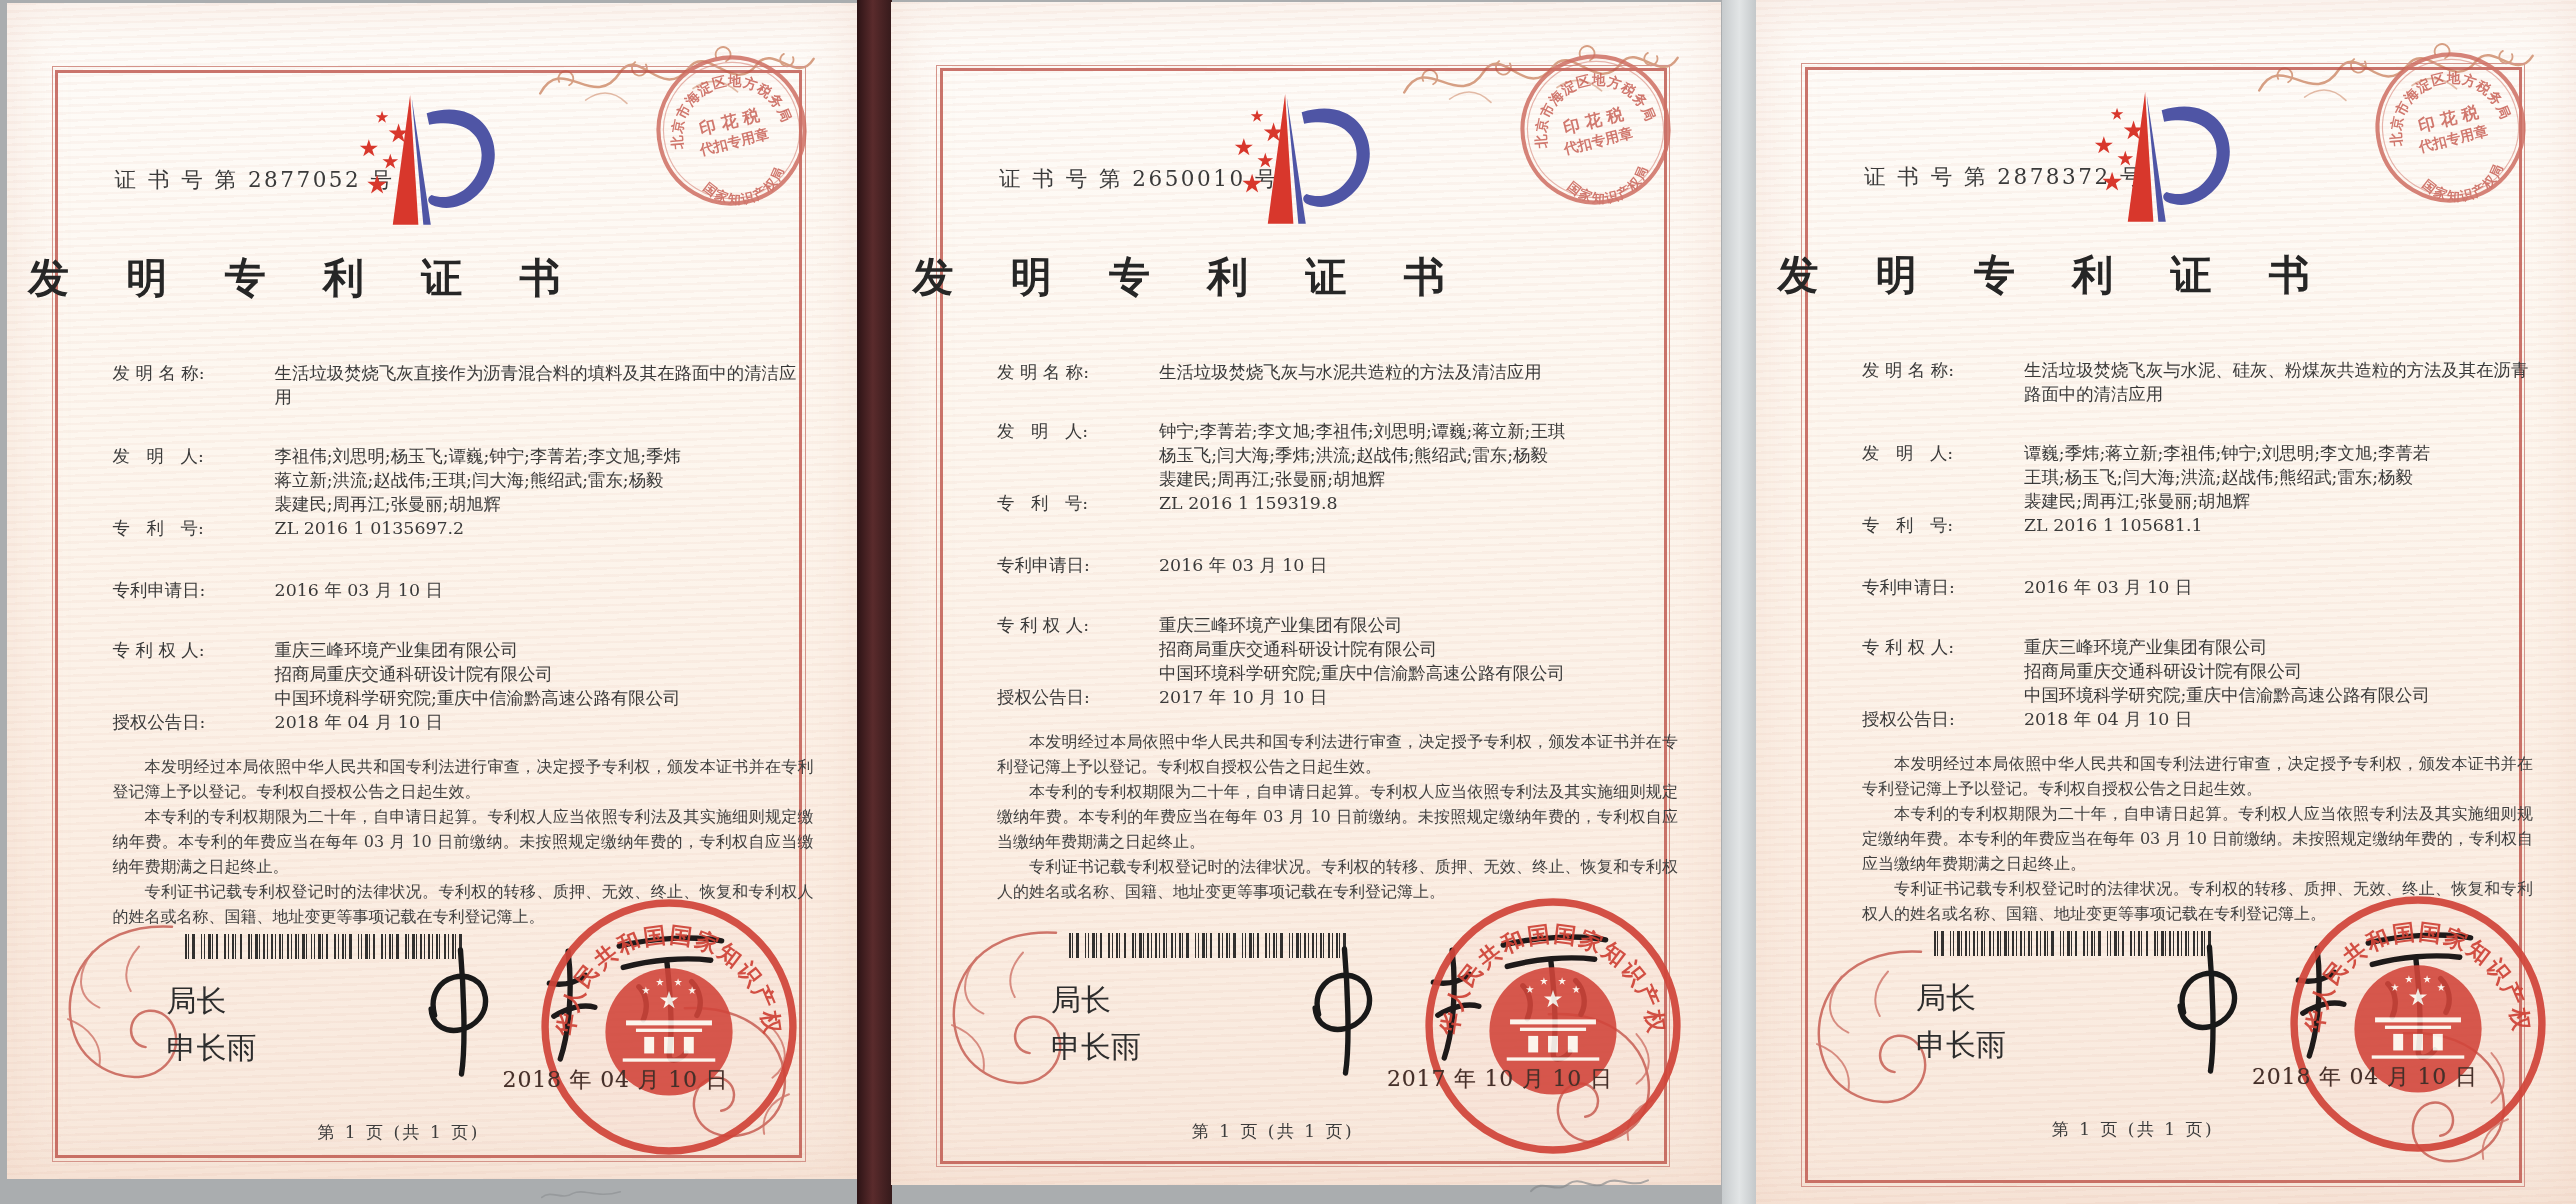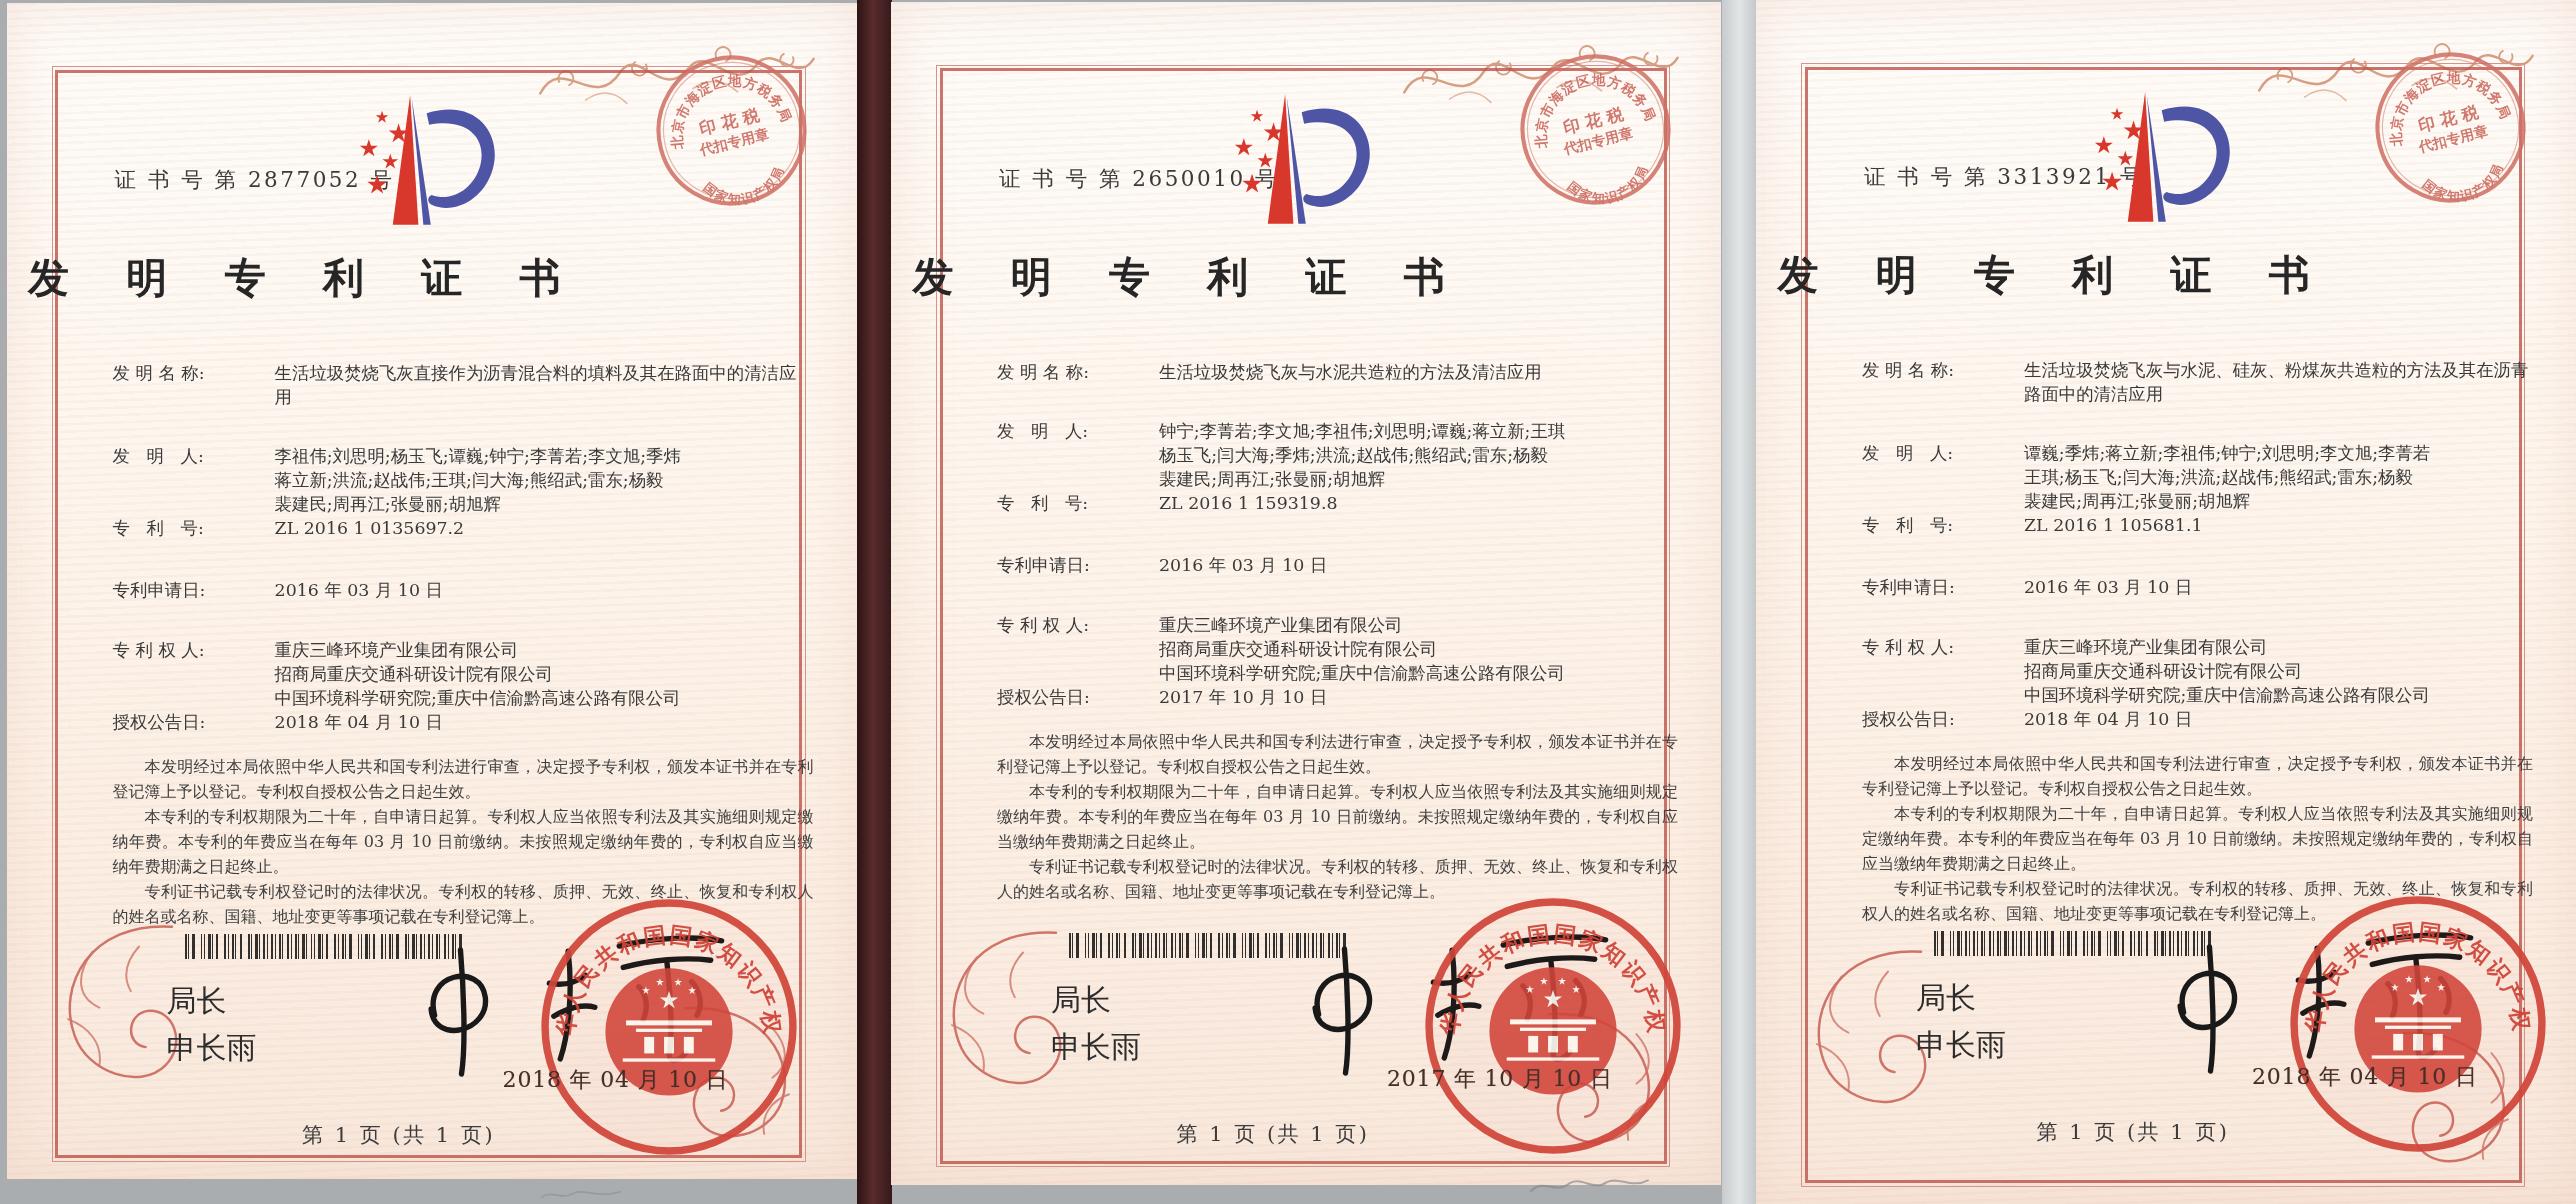--- a/index.html
+++ b/index.html
@@ -37,21 +37,21 @@
   .body-text p{margin:0;text-indent:2em;}
   .barcode{position:absolute;top:931px;left:178px;width:277px;height:25px;opacity:.9;
      background:repeating-linear-gradient(90deg,#1b1b1b 0 1.7px,transparent 1.7px 3.3px,#1b1b1b 3.3px 4.1px,
      transparent 4.1px 7.4px,#1b1b1b 7.4px 10px,transparent 10px 11.6px,#1b1b1b 11.6px 12.4px,transparent 12.4px 15.7px);}
   .director{position:absolute;top:974px;left:160px;font-size:30px;color:#2d2d2d;line-height:47px;
             font-family:"DejaVu Sans","Liberation Sans",sans-serif;}
   .signature{position:absolute;top:928px;left:376px;width:389px;height:153px;transform:rotate(-2deg);}
   .seal{position:absolute;top:891px;left:529px;width:266px;height:266px;opacity:.93;}
   .seal-date{position:absolute;top:1062px;left:496px;width:298px;font-size:22px;letter-spacing:0.8px;
              color:#43302a;white-space:pre;text-shadow:0 0 0.8px rgba(120,40,30,.4);}
-  .footer{position:absolute;top:1118px;left:0;right:66px;text-align:center;font-size:21px;
+  .footer{position:absolute;top:1118px;left:0;right:66px;text-align:center;font-size:17px;
           letter-spacing:2.5px;color:#3c3c3c;white-space:pre;}
   .orn-tr{position:absolute;top:31px;right:40px;width:281px;height:95px;opacity:.85;}
   .orn-bl{position:absolute;left:33px;bottom:74px;width:165px;height:190px;opacity:.8;}
   .orn-br{position:absolute;right:43px;bottom:31px;width:141px;height:153px;opacity:.8;}
   .pencil{position:absolute;opacity:.65;}
 </style>
 </head>
 <body>
 
 <div class="canvas">
@@ -386,21 +386,21 @@
       <g fill="none" stroke="#c4574c" stroke-width="3" stroke-linecap="round">
         <path d="M14,16 C110,10 150,80 130,132 C114,170 58,184 34,156 C14,132 30,96 56,100 C78,104 80,136 58,140"></path>
         <path d="M120,40 C140,62 140,86 120,100 M140,120 C118,128 106,146 110,168" stroke-width="2.4" opacity=".8"></path>
       </g>
     </svg>
 
     <div class="frame-outer">
       <div class="frame-inner"></div>
     </div>
 
-    <div class="cert-no">证 书 号 第 3313921 号</div>
+    <div class="cert-no">证 书 号 第 2878372 号</div>
 
     <svg class="tax-stamp" viewBox="-102 -102 204 204">
       <circle r="88" fill="none" stroke="#cf6f63" stroke-width="5"></circle>
       <circle r="82" fill="none" stroke="#cf6f63" stroke-width="1.4" opacity=".6"></circle>
       <defs>
         <path id="taxTop2" d="M -62,8 A 62,62 0 1 1 62,8"></path>
         <path id="taxBot2" d="M -56,16 A 58,58 0 1 0 56,16"></path>
       </defs>
       <text font-size="16.5" fill="#c96257" letter-spacing="1" font-weight="bold">
         <textPath href="#taxTop2" startOffset="50%" text-anchor="middle">北京市海淀区地方税务局</textPath>

